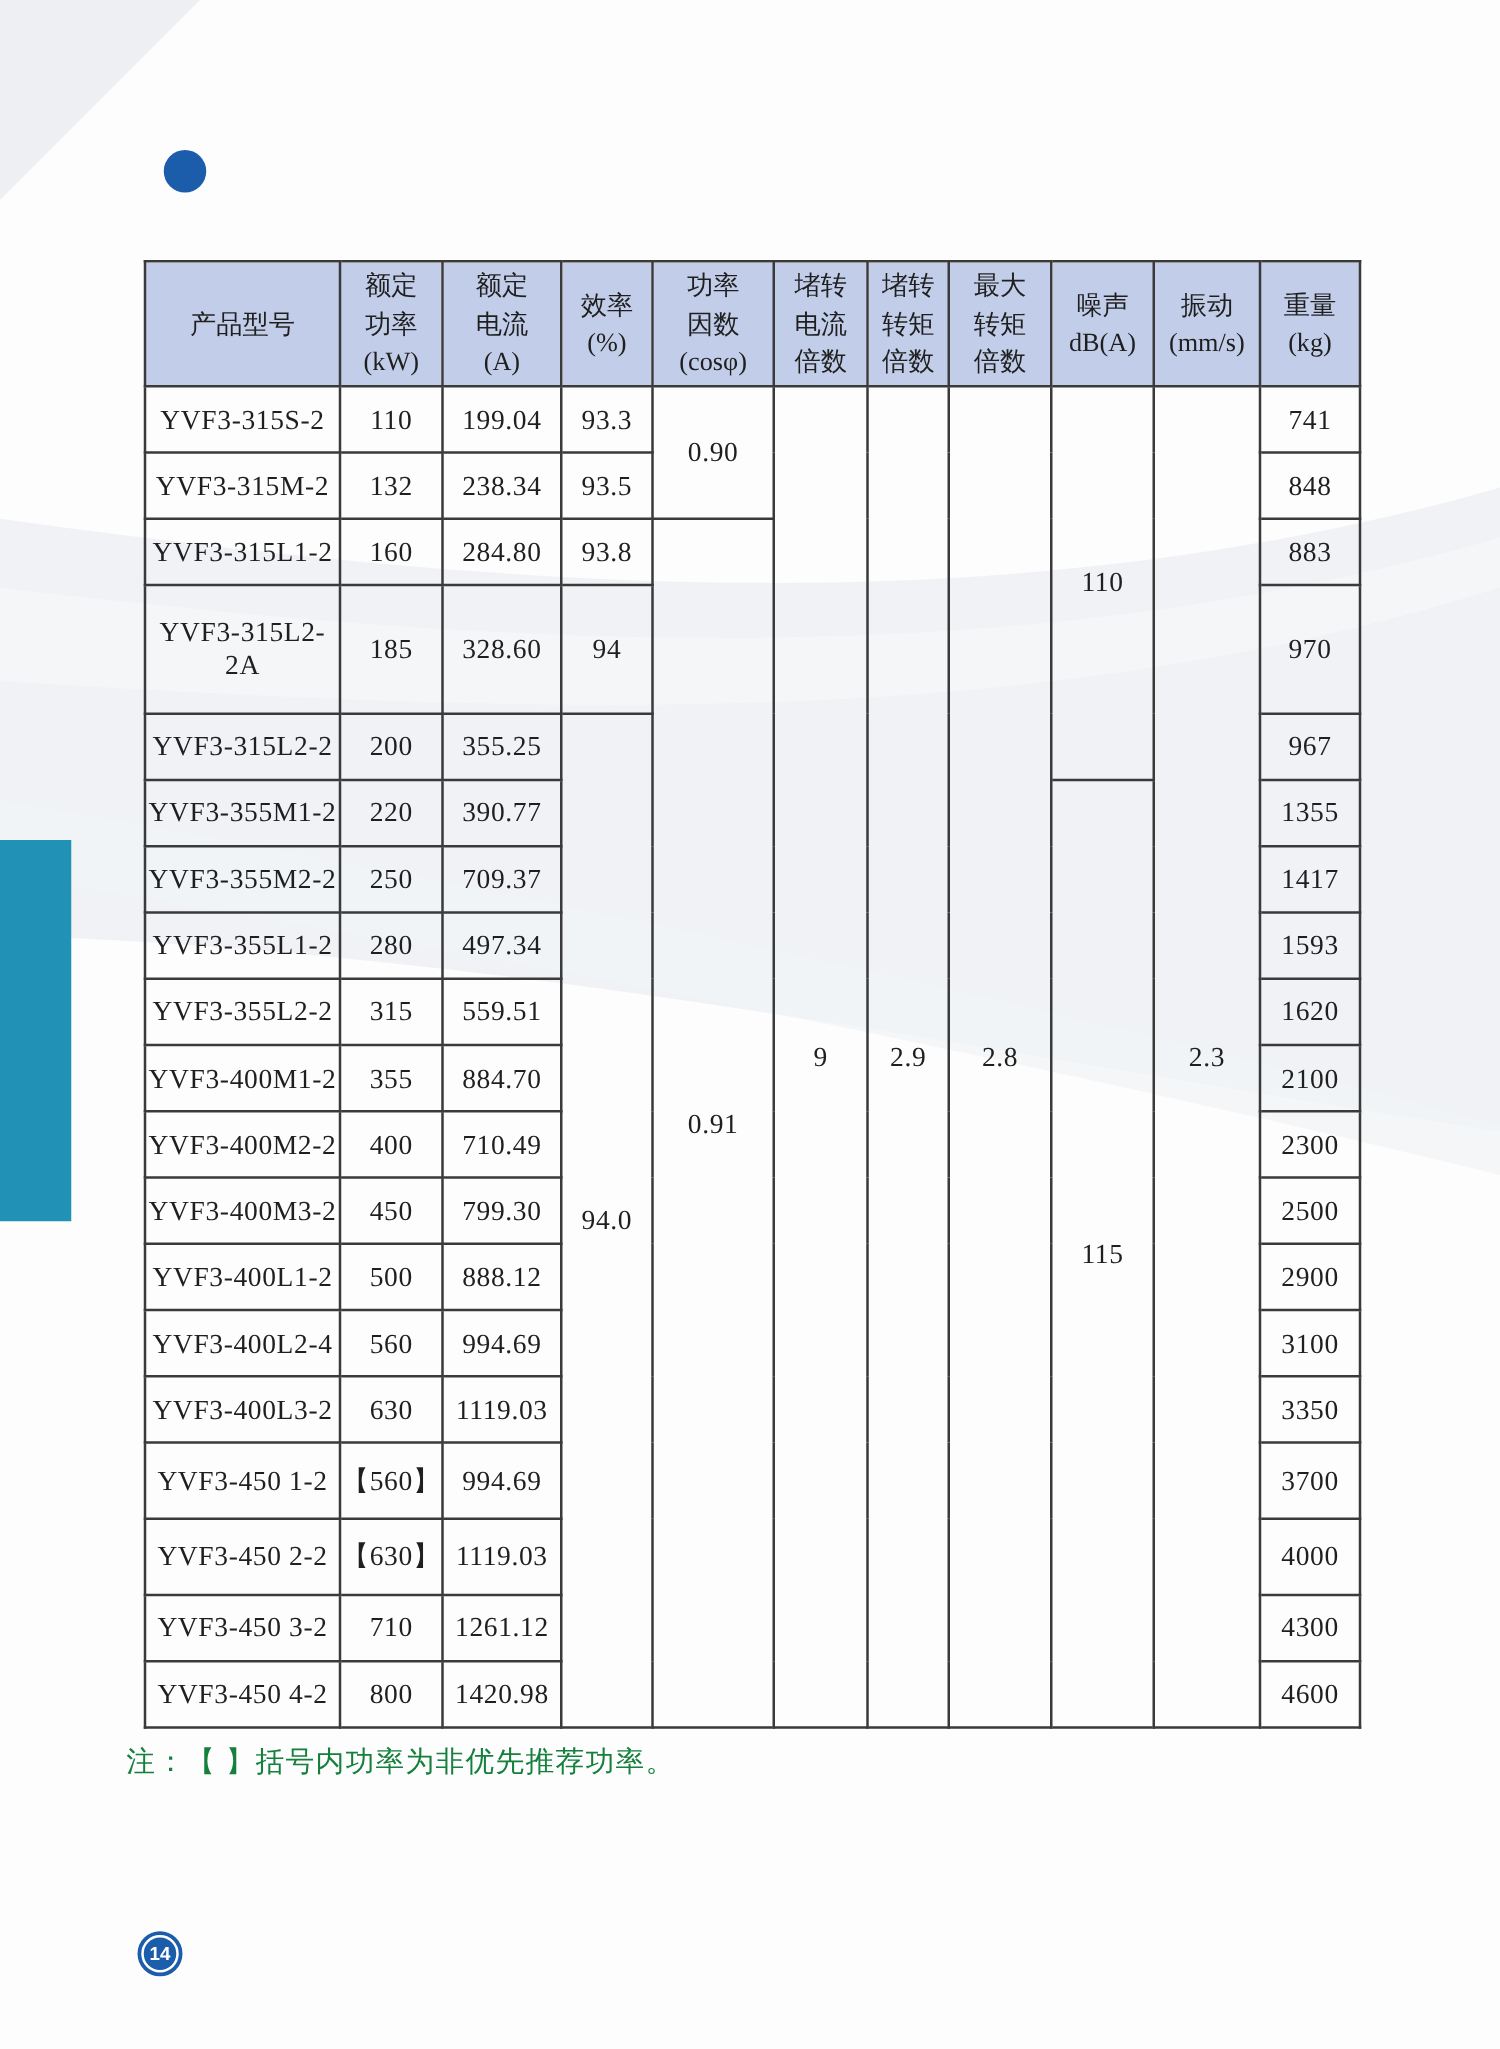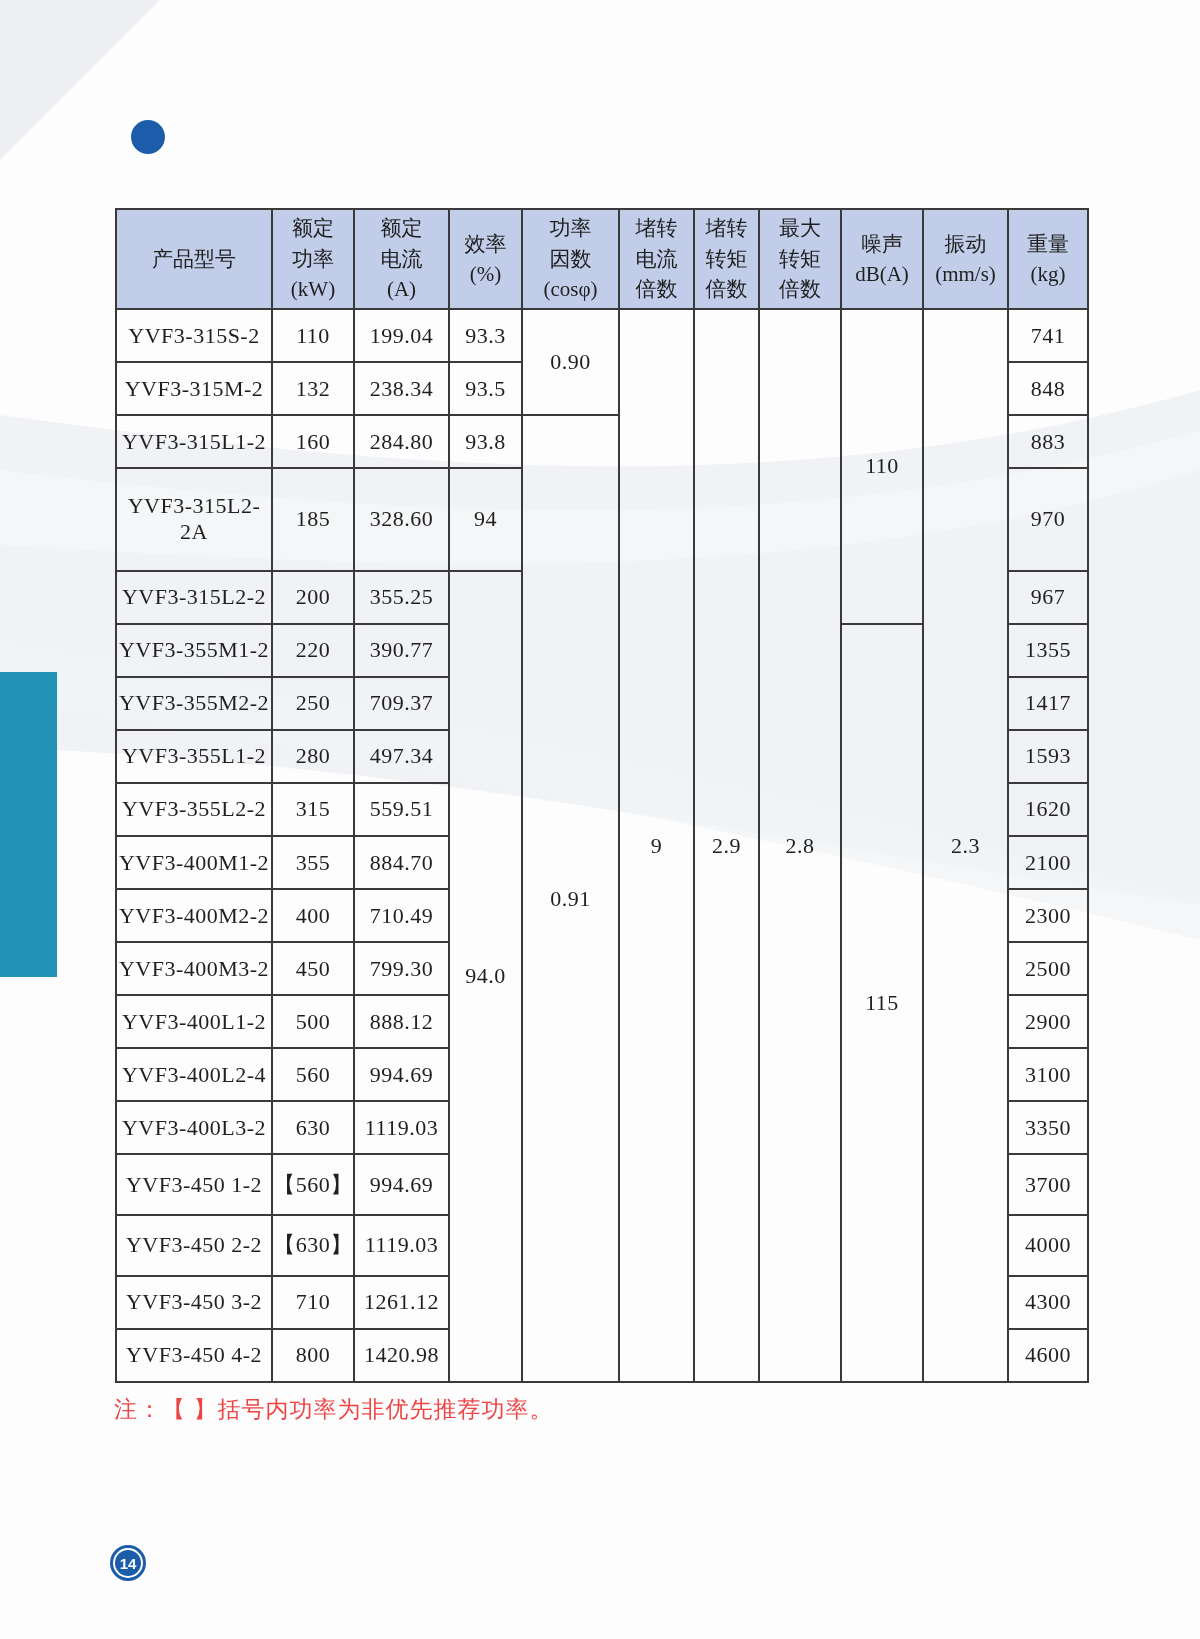--- a/index.html
+++ b/index.html
@@ -52,23 +52,23 @@
     background:var(--header-bg);
     font-size:21px;line-height:1.45;
   }
   .spec-table tbody td{
     font-size:22px;
     background:transparent;
     letter-spacing:0.5px;
   }
   td.cell-model{font-size:21px;letter-spacing:0.5px;text-align:center;}
   .note{
-    position:absolute;left:114px;top:1394px;margin:0;
+    position:absolute;left:101px;top:1394px;margin:0;
     font-family:"Liberation Sans","DejaVu Sans",sans-serif;
-    font-size:23px;color:#ef4444;letter-spacing:1px;
+    font-size:23px;color:#15803d;letter-spacing:1px;
   }
   .page-badge{
     position:absolute;left:110px;top:1545px;
     width:30px;height:30px;border-radius:50%;
     border:3px solid var(--blue);background:#fff;
     display:flex;align-items:center;justify-content:center;
   }
   .badge-inner{
     width:26px;height:26px;border-radius:50%;
     background:var(--blue);color:#fff;

